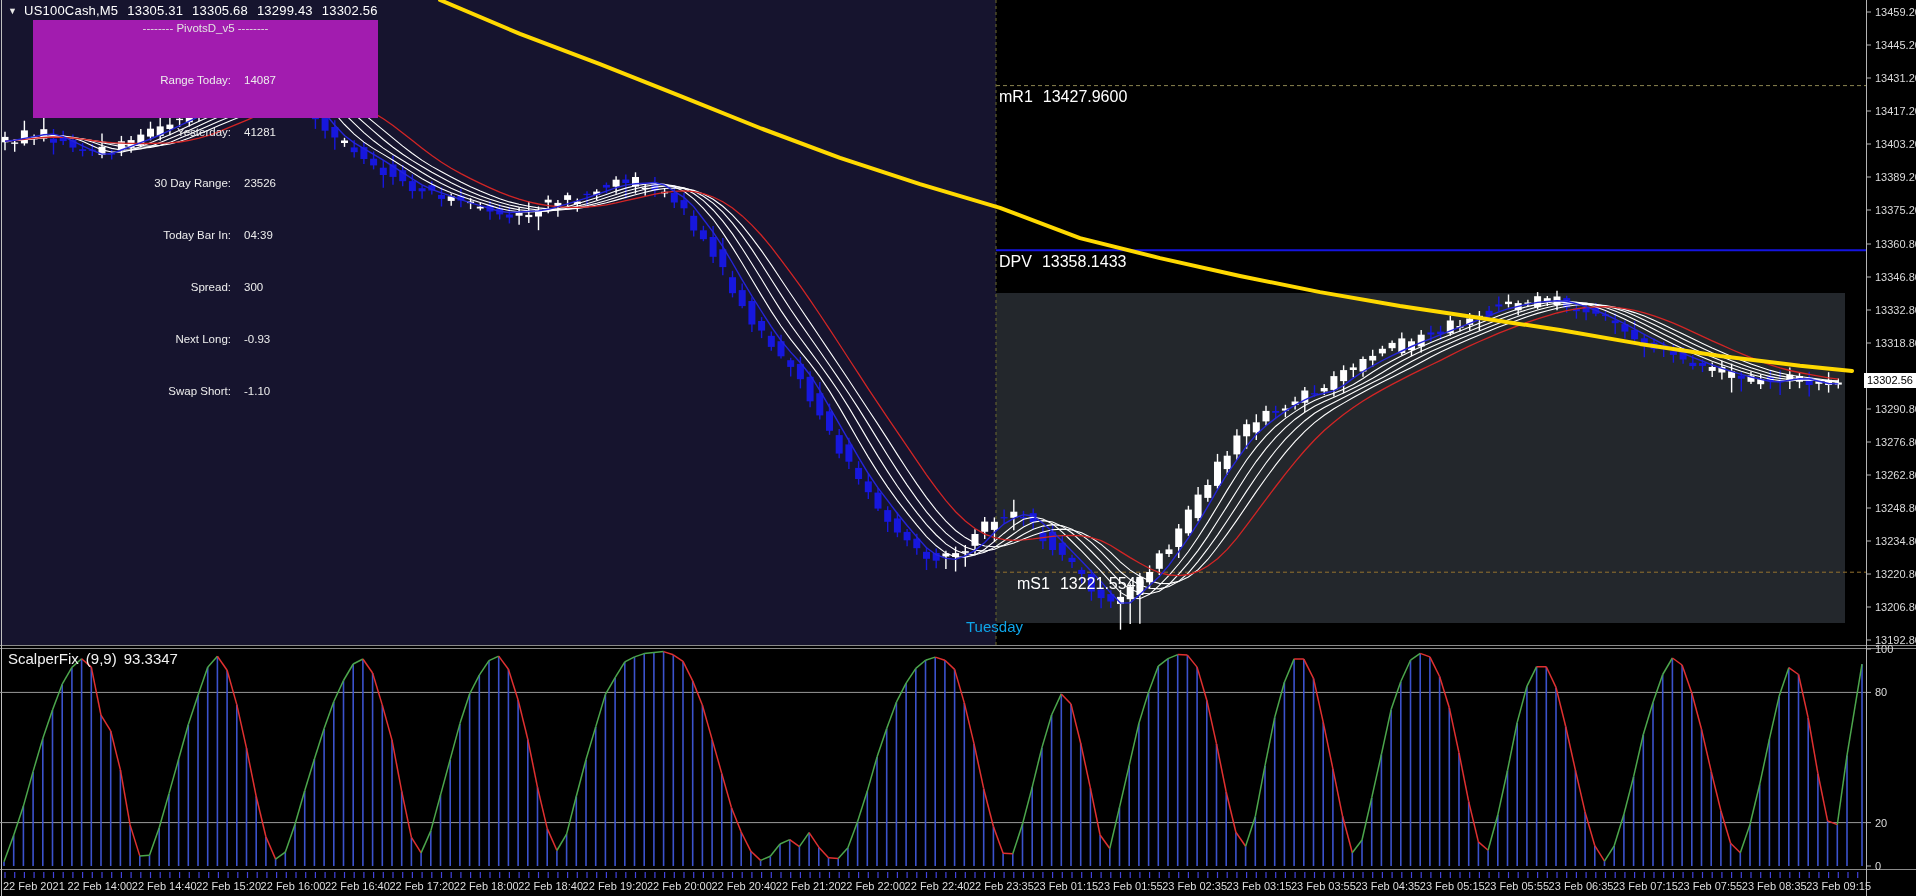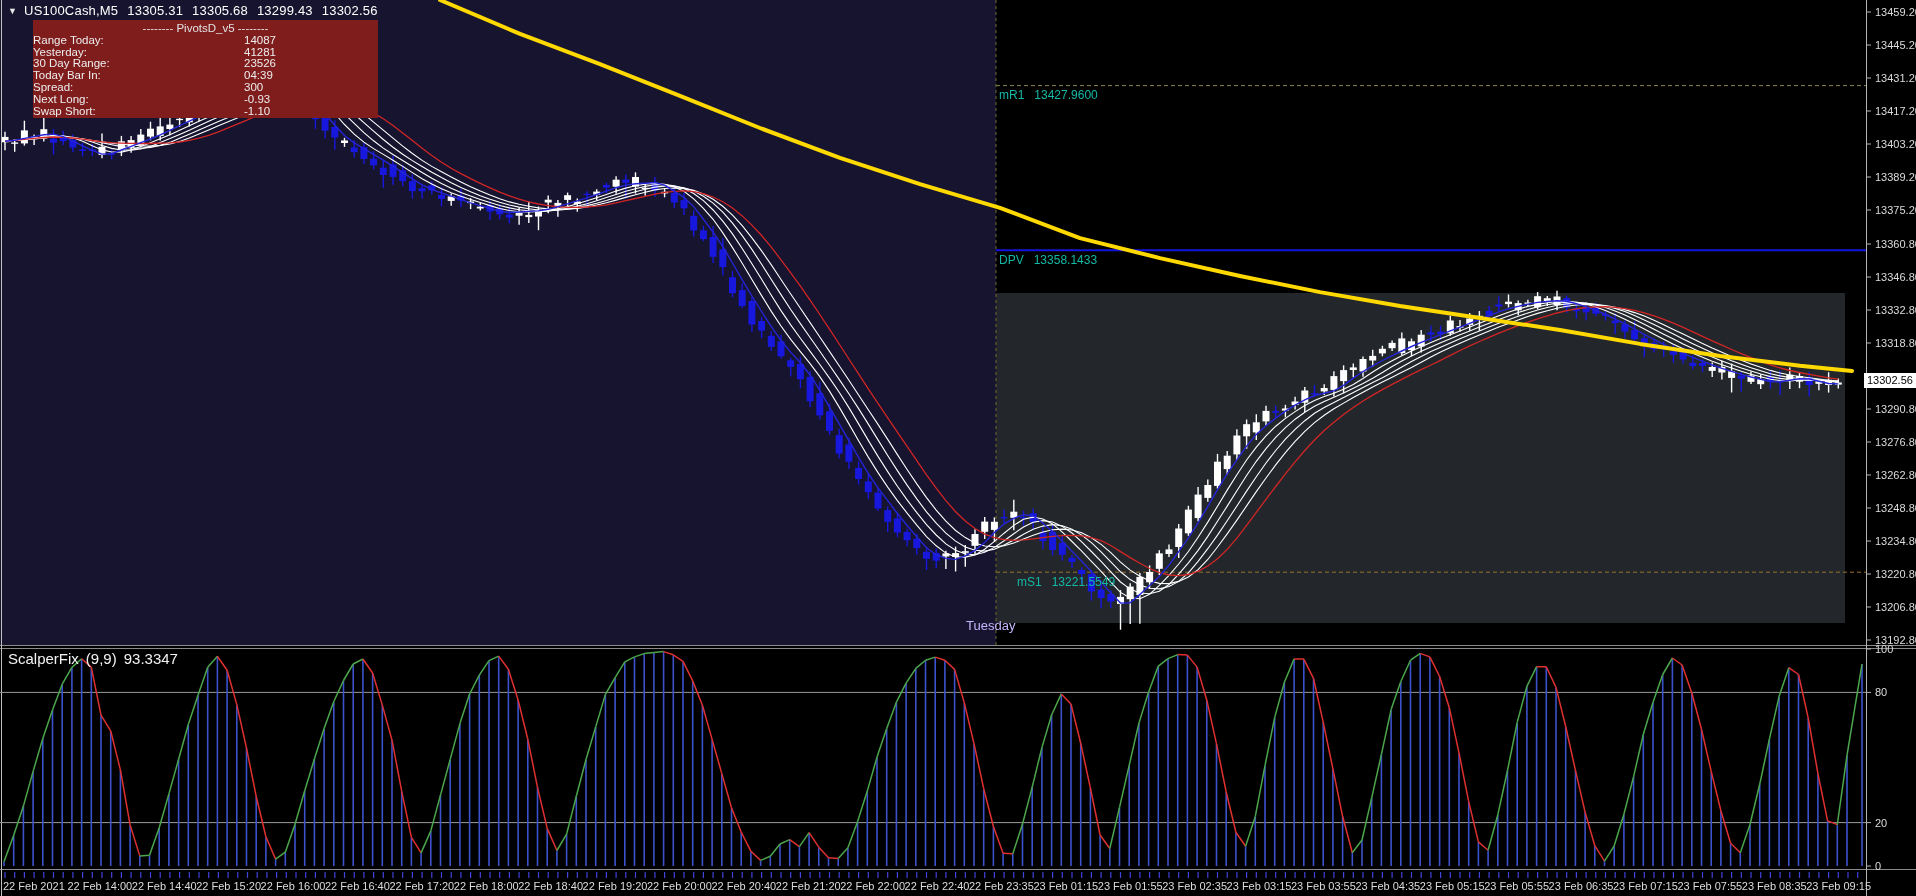--- a/index.html
+++ b/index.html
@@ -7,32 +7,32 @@
     position:relative;width:1916px;height:896px;overflow:hidden;
     background:#000;font-family:"Liberation Sans",sans-serif;
     -webkit-font-smoothing:antialiased;
   }
   #chart-svg{position:absolute;left:0;top:0;}
   .overlay{position:absolute;white-space:nowrap;}
   #symbol-title{left:8px;top:3px;color:#ffffff;font-size:13px;letter-spacing:.2px;}
   #symbol-title .tri{font-size:9px;color:#e8e8e8;margin-right:7px;vertical-align:1px;}
   #symbol-title span.q{margin-left:9px;}
   #info-panel{
-    left:33px;top:20px;width:345px;height:95px;background:#7f1d1d;
+    left:33px;top:20px;width:345px;height:95px;background:#a21caf;
     color:#ededed;font-size:11.5px;line-height:11.8px;padding-top:3px;
   }
   #info-panel .ttl{text-align:center;color:#e2e2e2;}
-  #info-panel .row .lbl{display:inline-block;width:198px;}
-  #info-panel .row .val{display:inline-block;margin-left:13px;}
-  .pivot-label{color:#14b8a6;font-size:12px;}
+  #info-panel .row .lbl{display:inline-block;width:198px;text-align:right;}
+  #info-panel .row .val{display:inline-block;margin-left:13px;margin-top:40px;}
+  .pivot-label{color:#ffffff;font-size:16px;}
   .pivot-label .pv{margin-left:10px;}
   #pivot-mr1{left:999px;top:88px;}
   #pivot-dpv{left:999px;top:253px;}
   #pivot-ms1{left:1017px;top:575px;}
-  #day-label{left:966px;top:618px;color:#c4b5fd;font-size:13px;}
+  #day-label{left:966px;top:618px;color:#0ea5e9;font-size:15px;}
   #scalper-label{left:8px;top:650px;color:#f2f2f2;font-size:15px;}
   #scalper-label span{margin-right:7px;}
   #price-tag{
     left:1864px;top:373px;width:51px;height:15px;background:#ffffff;color:#000000;
     font-size:11px;line-height:15px;padding-left:3px;
   }
 </style>
 </head>
 <body>
 

